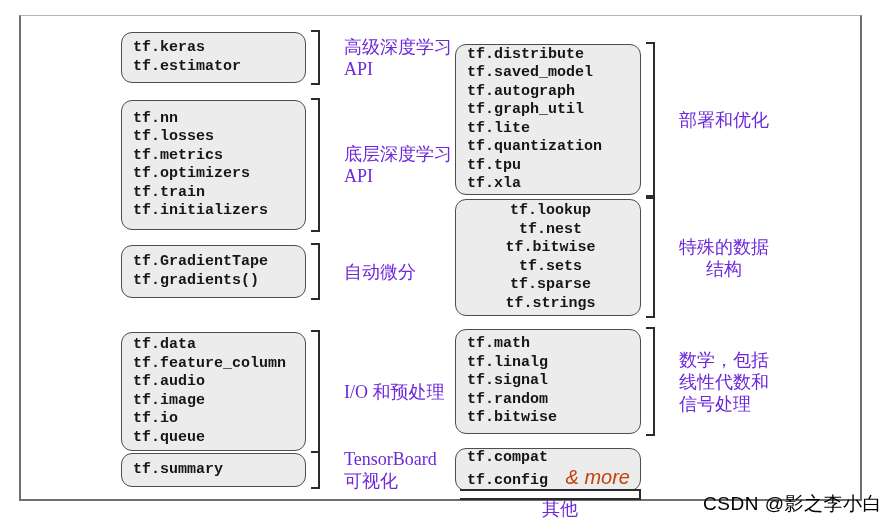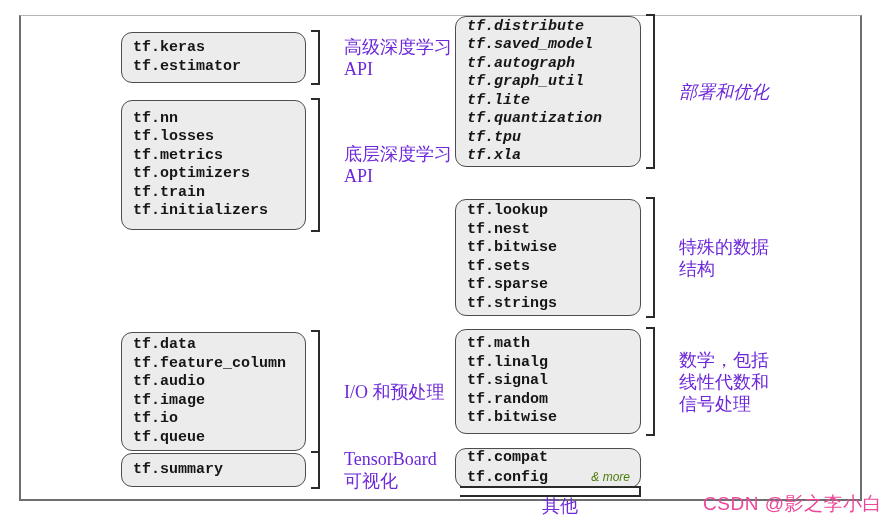--- a/index.html
+++ b/index.html
@@ -65,43 +65,43 @@
   .split-line {
     display: flex;
     justify-content: space-between;
     align-items: baseline;
     padding-right: 4px;
   }
   .more {
     font-family: "Liberation Sans", sans-serif;
     font-weight: normal;
     font-style: italic;
-    font-size: 12px;
-    color: #4d7c0f;
+    font-size: 20px;
+    color: #c2410c;
   }
   .watermark {
     position: absolute;
     right: 6px;
     top: 491px;
     font-size: 19px;
-    color: #ec4899;
+    color: #000000;
     letter-spacing: 0.5px;
     z-index: 3;
   }
   
   .col-left  { left: 121px; }
   .col-right { left: 455px; }
   
   .g0 { top: 32px;  height: 51px;  }
   .g1 { top: 100px; height: 130px; }
   .g2 { top: 245px; height: 53px;  }
   .g3 { top: 332px; height: 119px; }
   .g4 { top: 453px; height: 34px;  }
-  .g5 { top: 16px;  height: 151px; font-style: italic; }
-  .g6 { top: 199px; height: 117px; }
+  .g5 { top: 44px;  height: 151px; }
+  .g6 { top: 199px; height: 117px; text-align: center; }
   .g7 { top: 329px; height: 105px; }
   .g8 { top: 448px; height: 44px; flex-direction: column;  }
 </style>
 </head>
 <body>
 
 <div class="canvas">
   <div class="frame"></div>
 
   <div class="group col-left g0">
@@ -125,20 +125,30 @@
       <div>tf.train</div>
       <div>tf.initializers</div>
     </div>
     <div class="bracket"></div>
     <div class="category-label">
       <div>底层深度学习</div>
       <div>API</div>
     </div>
   </div>
 
+  <div class="group col-left g2">
+    <div class="module-box">
+      <div>tf.GradientTape</div>
+      <div>tf.gradients()</div>
+    </div>
+    <div class="bracket"></div>
+    <div class="category-label">
+      <div>自动微分</div>
+    </div>
+  </div>
 
   <div class="group col-left g3">
     <div class="module-box">
       <div>tf.data</div>
       <div>tf.feature_column</div>
       <div>tf.audio</div>
       <div>tf.image</div>
       <div>tf.io</div>
       <div>tf.queue</div>
     </div>

